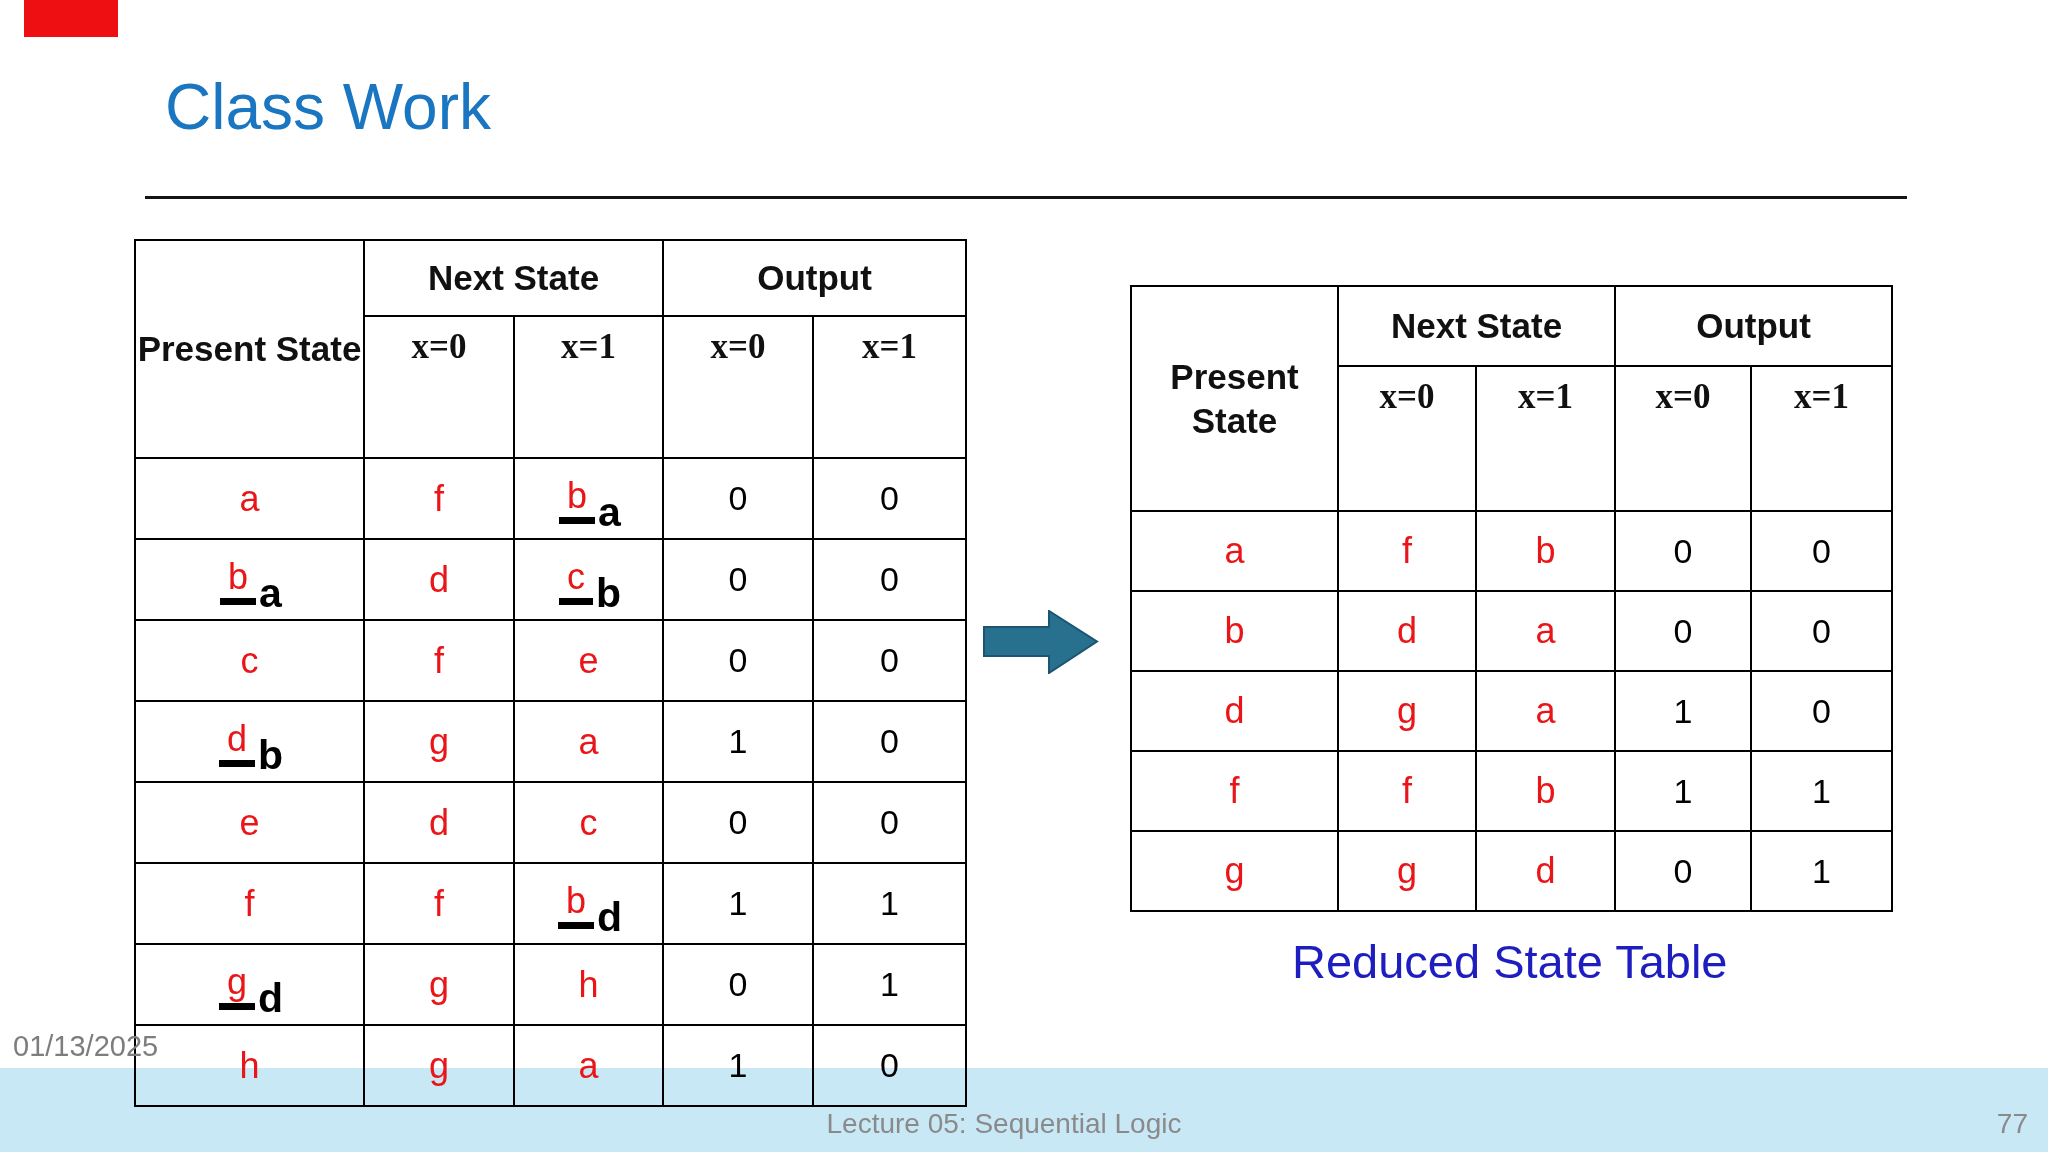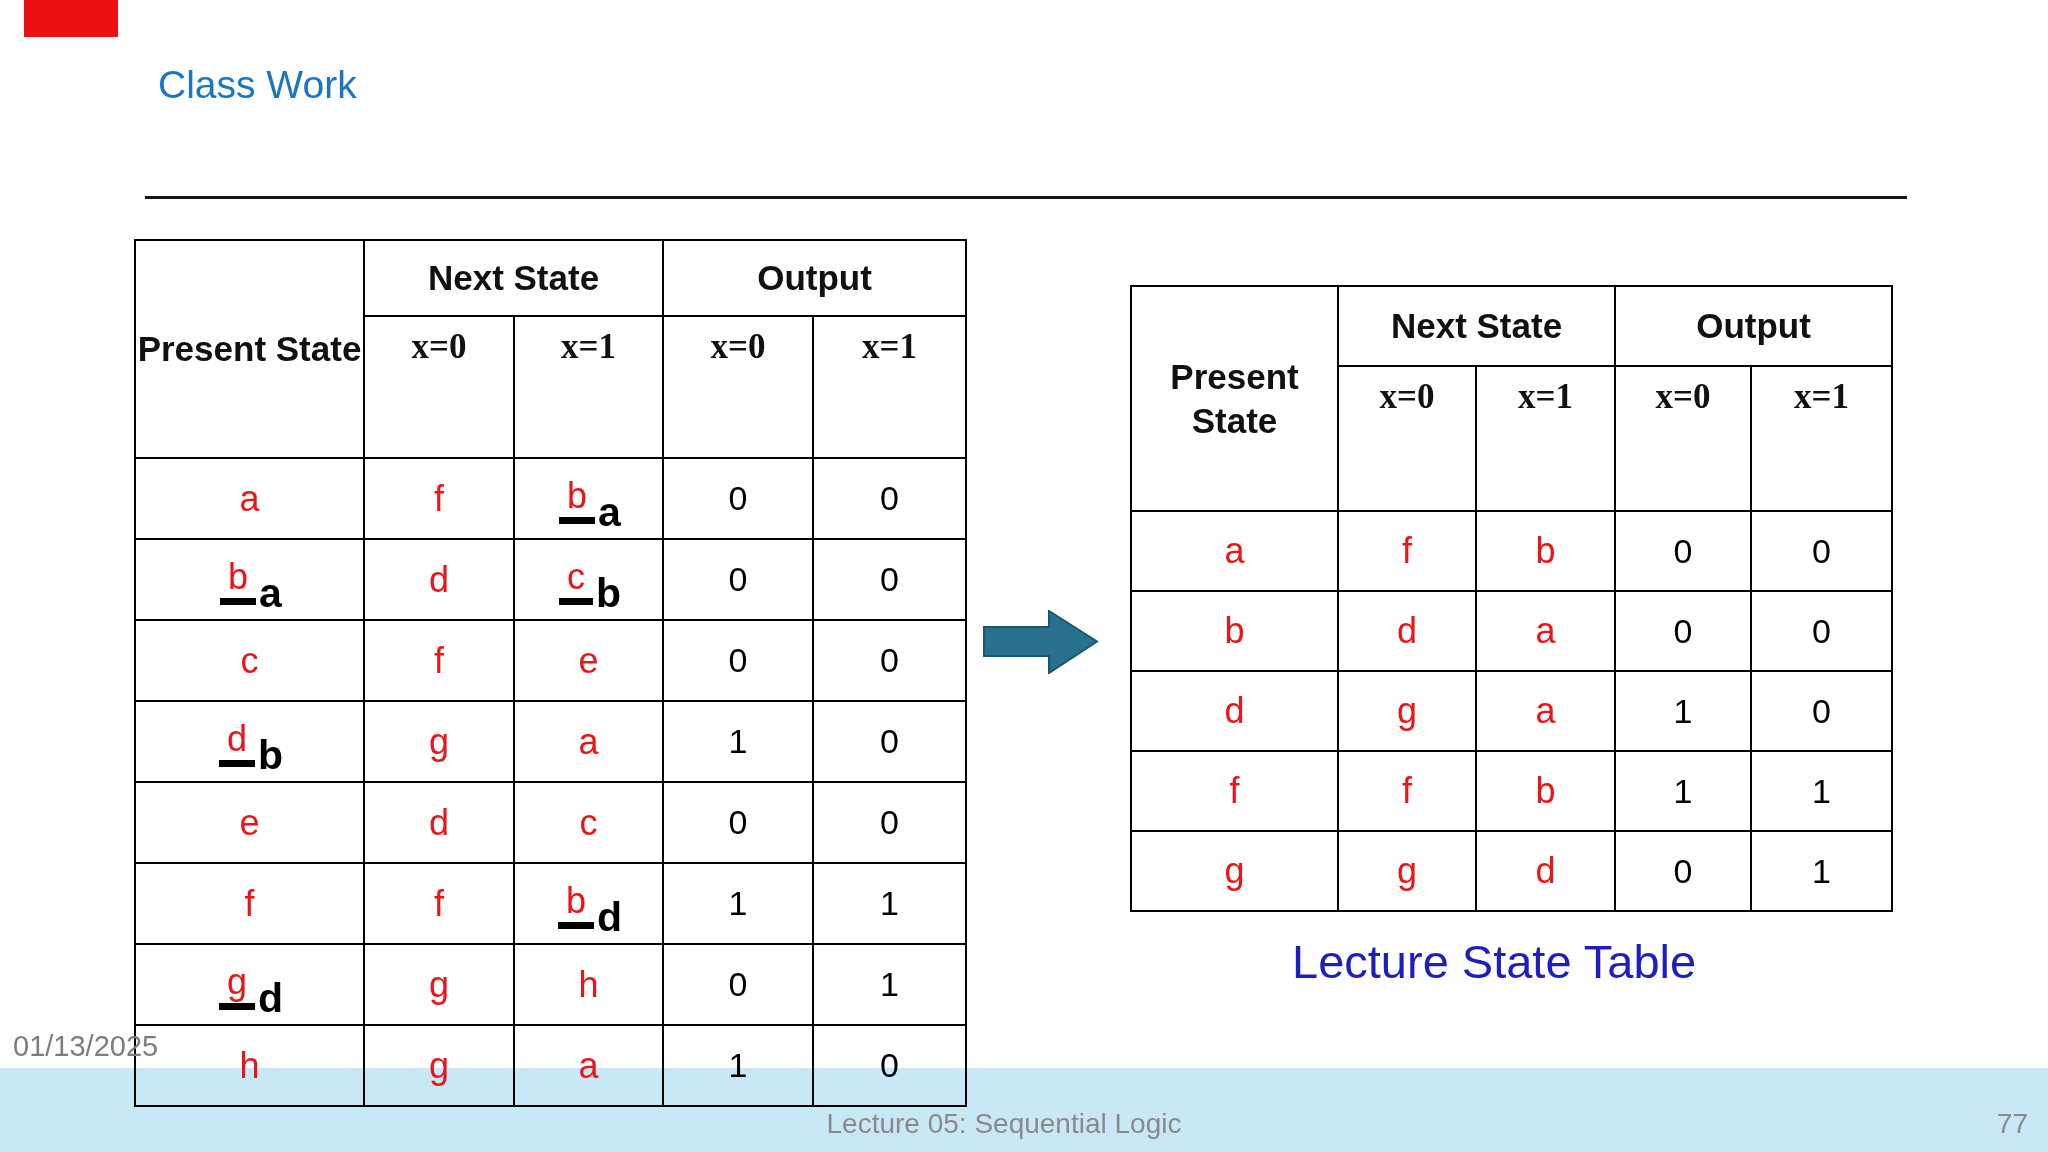--- a/index.html
+++ b/index.html
@@ -5,22 +5,22 @@
   html,body{margin:0;padding:0;}
   body{
     width:2048px;height:1152px;position:relative;background:#ffffff;
     font-family:"Liberation Sans", sans-serif;overflow:hidden;
   }
   .rec-badge{
     position:absolute;left:24px;top:0;width:94px;height:37px;
     background:#ee0f13;z-index:5;
   }
   .title{
-    position:absolute;left:153px;top:58px;margin:5px;
-    font-size:39px;font-weight:400;color:#1b76c2;letter-spacing:0px;z-index:2;
+    position:absolute;left:153px;top:58px;margin:12px;
+    font-size:64px;font-weight:400;color:#1b76c2;letter-spacing:0px;z-index:2;
   }
   .title-rule{
     position:absolute;left:145px;top:196px;width:1762px;height:3px;
     background:#151515;z-index:2;
   }
   table.state-table{
     position:absolute;border-collapse:collapse;table-layout:fixed;z-index:2;
     background:transparent;
   }
   table.state-table th,table.state-table td{
@@ -217,20 +217,20 @@
         <tr>
           <td class="state-cell"><span class="st">g</span></td>
           <td class="state-cell"><span class="st">g</span></td>
           <td class="state-cell"><span class="st">d</span></td>
           <td class="out-cell">0</td>
           <td class="out-cell">1</td>
         </tr>
       </tbody>
   </table>
 
-  <div class="caption">Lecture State Table</div>
+  <div class="caption">Reduced State Table</div>
 
   <div class="footer-bar"></div>
   <div class="date">01/13/2025</div>
   <div class="lecture">Lecture 05: Sequential Logic</div>
   <div class="page-num">77</div>
 
 </div>
 
 </body></html>

